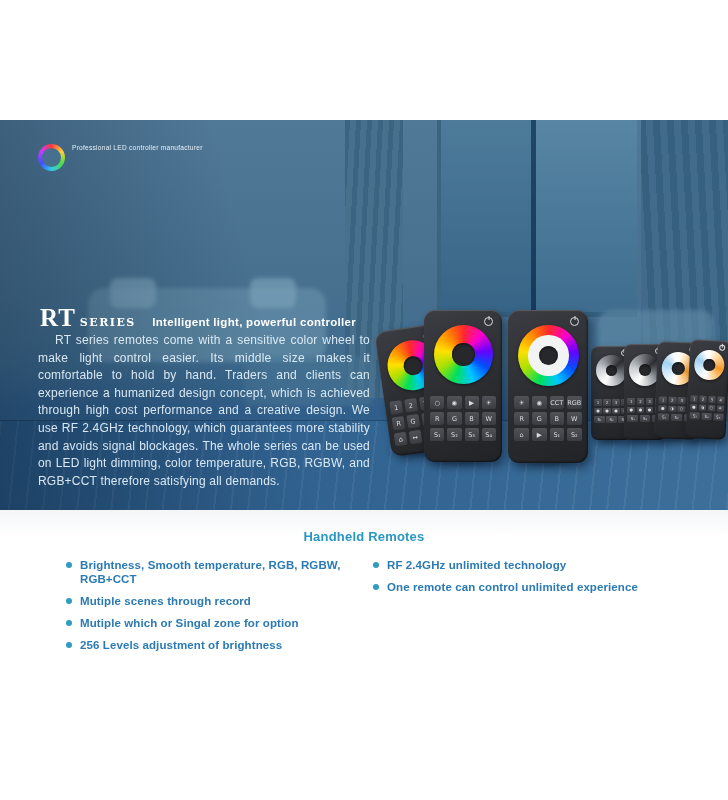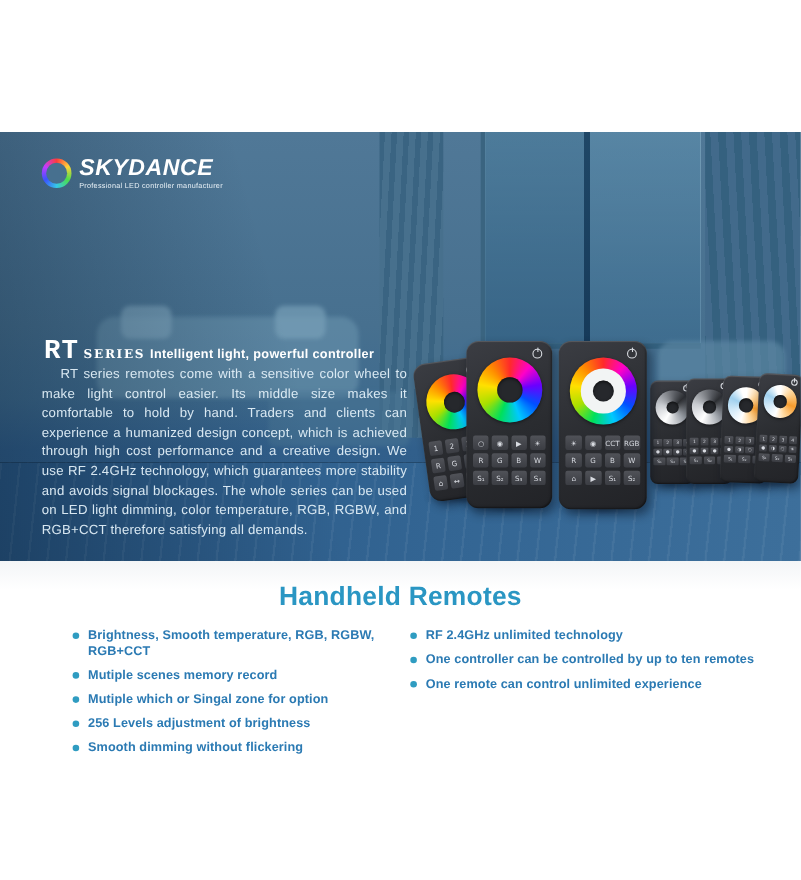--- a/index.html
+++ b/index.html
@@ -34,23 +34,23 @@
   .logo{position:absolute;left:38px;top:22px;display:flex;align-items:flex-start;z-index:6;}
   .logo-ring{position:relative;width:27px;height:27px;border-radius:50%;flex:none;margin-top:2px;
         background:conic-gradient(#ff3b3b,#ffd23b,#4bdc4b,#35c8e8,#3b52ff,#c23bff,#ff3b3b);}
   .logo-ring::after{content:"";position:absolute;left:4px;top:4px;width:19px;height:19px;border-radius:50%;background:#47708f;}
   .logo-text{margin-left:7px;}
   .brand{color:#ffffff;font-size:21px;font-weight:bold;font-style:italic;letter-spacing:.5px;line-height:22px;}
   .brand-tagline{color:#e7f0f6;font-size:6.6px;letter-spacing:.25px;margin-top:2px;}
 
   
   .series-line{position:absolute;left:40px;top:184px;color:#ffffff;z-index:6;white-space:nowrap;}
-  .rt{font-family:Liberation Mono, monospace;font-weight:bold;font-size:25px;letter-spacing:1px;}
+  .rt{font-family:Liberation Serif, serif;font-weight:bold;font-size:25px;letter-spacing:1px;}
   .series-word{font-family:"DejaVu Serif",serif;font-weight:bold;font-size:11px;letter-spacing:1.5px;margin-left:4px;}
-  .series-tag{font-size:11.5px;font-weight:bold;margin-left:0;letter-spacing:.3px;}
+  .series-tag{font-size:11.5px;font-weight:bold;margin-left:12px;letter-spacing:.3px;}
   .desc{position:absolute;left:38px;top:212px;width:332px;margin:0;z-index:6;
         color:rgba(226,239,248,.95);font-size:12px;line-height:17.6px;text-align:justify;text-indent:17px;letter-spacing:.2px;}
 
   
   .remotes{position:absolute;left:0;top:0;width:728px;height:390px;z-index:5;}
   .remote{position:absolute;background:linear-gradient(155deg,#3b3d43 0%,#2a2c30 55%,#222327 100%);
         box-shadow:inset 0 1px 1px rgba(255,255,255,.18),inset -1px -1px 2px rgba(0,0,0,.5),3px 5px 9px rgba(4,14,28,.45);}
   .remote.lg{border-radius:11px;}
   .remote.sm{border-radius:7px;}
   .remote-shadow{position:absolute;height:8px;border-radius:50%;background:radial-gradient(ellipse at center,rgba(4,14,28,.5) 0%,rgba(4,14,28,0) 70%);filter:blur(2px);z-index:1;}
@@ -69,21 +69,21 @@
   .brow{display:grid;}
   .lg .brow{gap:3px;margin-bottom:3px;}
   .sm .brow{gap:1.5px;margin-bottom:2px;}
   .btn{background:linear-gradient(#505258,#3b3d43);color:#d8dbe1;display:flex;align-items:center;justify-content:center;
        font-family:"DejaVu Sans",sans-serif;overflow:hidden;}
   .lg .btn{height:13px;font-size:6.5px;border-radius:2px;}
   .sm .btn{height:6.5px;font-size:4px;border-radius:1px;}
 
   
   .info{position:absolute;top:510px;left:0;width:728px;background:linear-gradient(180deg,#f3f5f7 0,#ffffff 26px);}
-  .info-title{margin:19px 16px 14px;text-align:center;font-size:24px;font-weight:bold;letter-spacing:.2px;
+  .info-title{margin:19px 16px 14px;text-align:center;font-size:13px;font-weight:bold;letter-spacing:.2px;
        color:var(--accent_title,#2a96c3);}
   .features{display:flex;align-items:flex-start;padding:0 30px 0 66px;}
   .features ul{list-style:none;margin:0;padding:0;}
   .feat-left{width:307px;flex:none;}
   .feat-right{flex:1;}
   .features li{display:flex;align-items:flex-start;margin-bottom:8px;
        font-size:11.5px;font-weight:bold;line-height:14px;color:var(--feature_text,#2b7ab3);letter-spacing:.1px;}
   .feat-dot{flex:none;width:6px;height:6px;border-radius:50%;background:var(--bullet,#2f9cc1);margin:4px 8px 0 0;}
 </style>
 </head>
@@ -101,21 +101,20 @@
       <div class="sc-pillow2"></div>
       <div class="sc-table"></div>
       <div class="sc-chair"></div>
       <div class="sc-floor"></div>
       <div class="sc-vignette"></div>
     </div>
 
     <div class="logo">
       <span class="logo-ring"></span>
       <div class="logo-text">
-        <div class="brand">SKYDANCE</div>
         <div class="brand-tagline">Professional LED controller manufacturer</div>
       </div>
     </div>
 
     <div class="series-line">
       <span class="rt">RT</span><span class="series-word">SERIES</span>
       <span class="series-tag">Intelligent light, powerful controller</span>
     </div>
 
     <p class="desc">RT series remotes come with a sensitive color wheel to make light control easier. Its middle size makes it comfortable to hold by hand. Traders and clients can experience a humanized design concept, which is achieved through high cost performance and a creative design. We use RF 2.4GHz technology, which guarantees more stability and avoids signal blockages. The whole series can be used on LED light dimming, color temperature, RGB, RGBW, and RGB+CCT therefore satisfying all demands.</p>
@@ -313,43 +312,35 @@
   <section class="info">
     <h2 class="info-title">Handheld Remotes</h2>
     <div class="features">
       <ul class="feat-left" id="features-left">
           <li>
             <span class="feat-dot"></span>
             <span>Brightness, Smooth temperature, RGB, RGBW, RGB+CCT</span>
           </li>
           <li>
             <span class="feat-dot"></span>
-            <span>Mutiple scenes memory record</span>
+            <span>Mutiple scenes through record</span>
           </li>
           <li>
             <span class="feat-dot"></span>
             <span>Mutiple which or Singal zone for option</span>
           </li>
           <li>
             <span class="feat-dot"></span>
             <span>256 Levels adjustment of brightness</span>
-          </li>
-          <li>
-            <span class="feat-dot"></span>
-            <span>Smooth dimming without flickering</span>
           </li>
         </ul>
       <ul class="feat-right" id="features-right">
           <li>
             <span class="feat-dot"></span>
             <span>RF 2.4GHz unlimited technology</span>
-          </li>
-          <li>
-            <span class="feat-dot"></span>
-            <span>One controller can be controlled by up to ten remotes</span>
           </li>
           <li>
             <span class="feat-dot"></span>
             <span>One remote can control unlimited experience</span>
           </li>
         </ul>
     </div>
   </section>
 
 </div>

